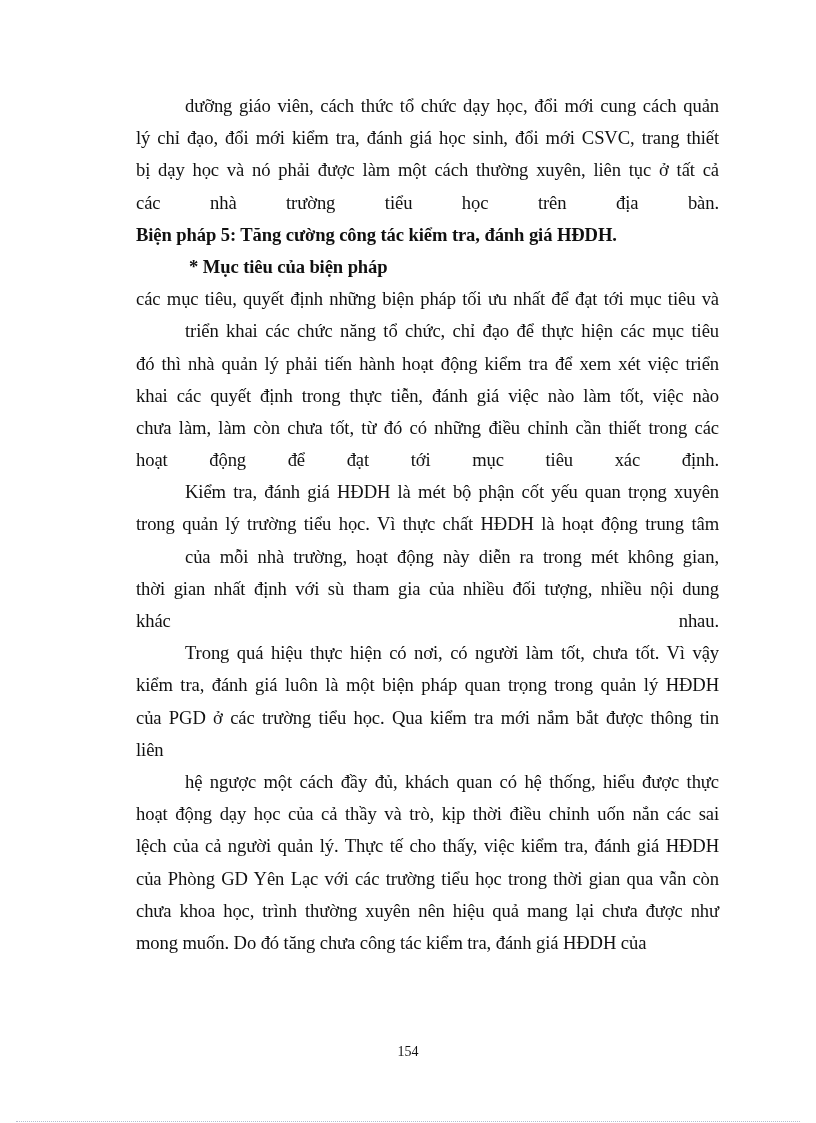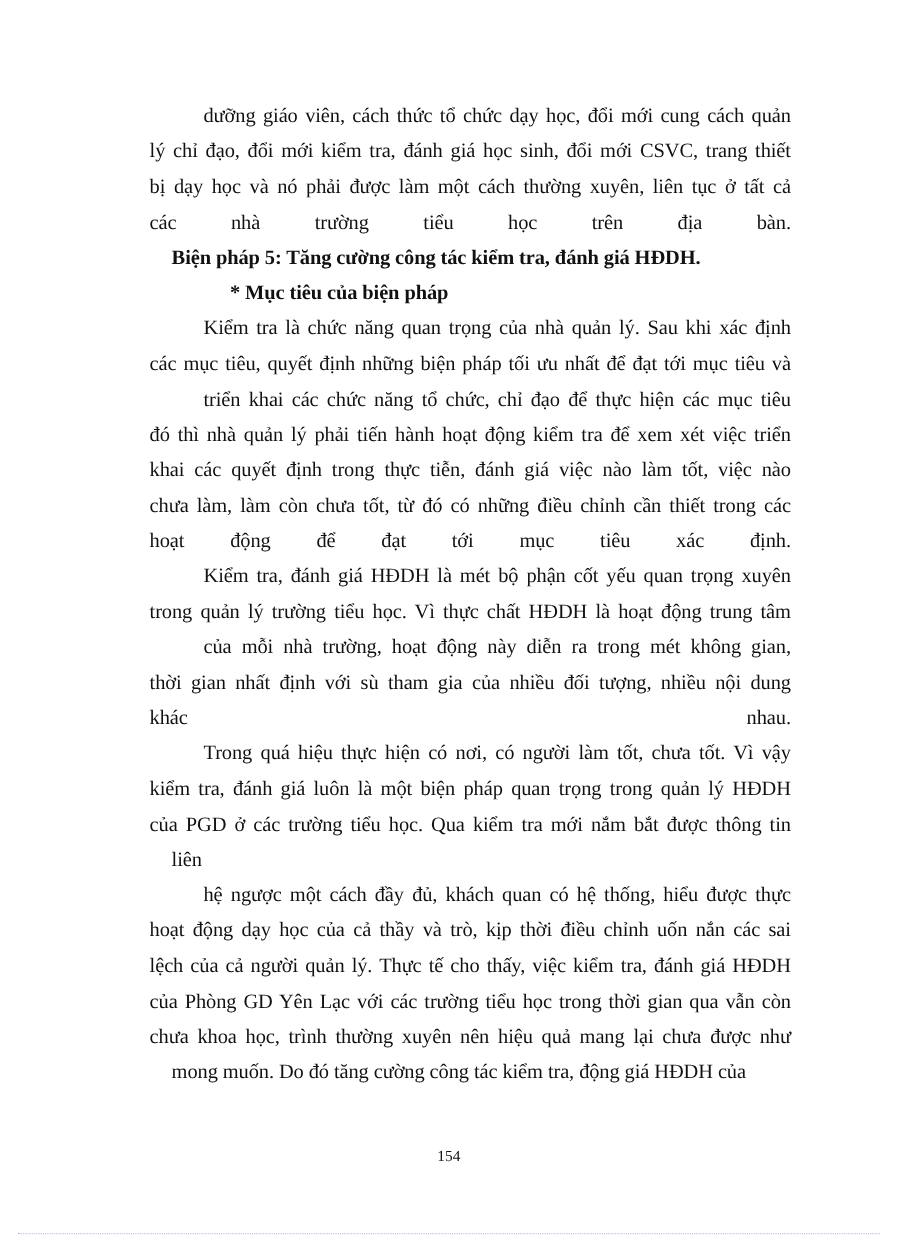--- a/index.html
+++ b/index.html
@@ -38,21 +38,20 @@
       letter-spacing: -0.1px;
     }
     .line.indent {
       padding-left: 49px;
     }
     .line.indent-small {
       padding-left: 53px;
     }
     .line.last {
       text-align-last: left;
-      margin-left: 20px;
     }
     .line.bold {
       font-weight: bold;
     }
     .page-number {
       position: absolute;
       left: 0;
       width: 816px;
       top: 1041px;
       text-align: center;
@@ -72,38 +71,37 @@
 <body>
 
 <div class="page">
   <div class="text-block" id="text-block">
       <div class="line indent">dưỡng giáo viên, cách thức tổ chức dạy học, đổi mới cung cách quản</div>
       <div class="line ">lý chỉ đạo, đổi mới kiểm tra, đánh giá học sinh, đổi mới CSVC, trang thiết</div>
       <div class="line ">bị dạy học và nó phải được làm một cách thường xuyên, liên tục ở tất cả</div>
       <div class="line ">các nhà trường tiểu học trên địa bàn.</div>
       <div class="line bold last">Biện pháp 5: Tăng cường công tác kiểm tra, đánh giá HĐDH.</div>
       <div class="line bold last indent-small">* Mục tiêu của biện pháp</div>
-      <div class="line indent">Kiểm tra là chức năng quan trọng của nhà quản lý. Sau khi xác định</div>
       <div class="line ">các mục tiêu, quyết định những biện pháp tối ưu nhất để đạt tới mục tiêu và</div>
       <div class="line indent">triển khai các chức năng tổ chức, chỉ đạo để thực hiện các mục tiêu</div>
       <div class="line ">đó thì nhà quản lý phải tiến hành hoạt động kiểm tra để xem xét việc triển</div>
       <div class="line ">khai các quyết định trong thực tiễn, đánh giá việc nào làm tốt, việc nào</div>
       <div class="line ">chưa làm, làm còn chưa tốt, từ đó có những điều chỉnh cần thiết trong các</div>
       <div class="line ">hoạt động để đạt tới mục tiêu xác định.</div>
       <div class="line indent">Kiểm tra, đánh giá HĐDH là mét bộ phận cốt yếu quan trọng xuyên</div>
       <div class="line ">trong quản lý trường tiểu học. Vì thực chất HĐDH là hoạt động trung tâm</div>
       <div class="line indent">của mỗi nhà trường, hoạt động này diễn ra trong mét không gian,</div>
       <div class="line ">thời gian nhất định với sù tham gia của nhiều đối tượng, nhiều nội dung</div>
       <div class="line ">khác nhau.</div>
       <div class="line indent">Trong quá hiệu thực hiện có nơi, có người làm tốt, chưa tốt. Vì vậy</div>
       <div class="line ">kiểm tra, đánh giá luôn là một biện pháp quan trọng trong quản lý HĐDH</div>
       <div class="line ">của PGD ở các trường tiểu học. Qua kiểm tra mới nắm bắt được thông tin</div>
       <div class="line last">liên</div>
       <div class="line indent">hệ ngược một cách đầy đủ, khách quan có hệ thống, hiểu được thực</div>
       <div class="line ">hoạt động dạy học của cả thầy và trò, kịp thời điều chỉnh uốn nắn các sai</div>
       <div class="line ">lệch của cả người quản lý. Thực tế cho thấy, việc kiểm tra, đánh giá HĐDH</div>
       <div class="line ">của Phòng GD Yên Lạc với các trường tiểu học trong thời gian qua vẫn còn</div>
       <div class="line ">chưa khoa học, trình thường xuyên nên hiệu quả mang lại chưa được như</div>
-      <div class="line last">mong muốn. Do đó tăng cường công tác kiểm tra, động giá HĐDH của</div>
+      <div class="line last">mong muốn. Do đó tăng chưa công tác kiểm tra, đánh giá HĐDH của</div>
     </div>
   <div class="page-number">154</div>
   <div class="page-border"></div>
 </div>
 
 </body></html>

